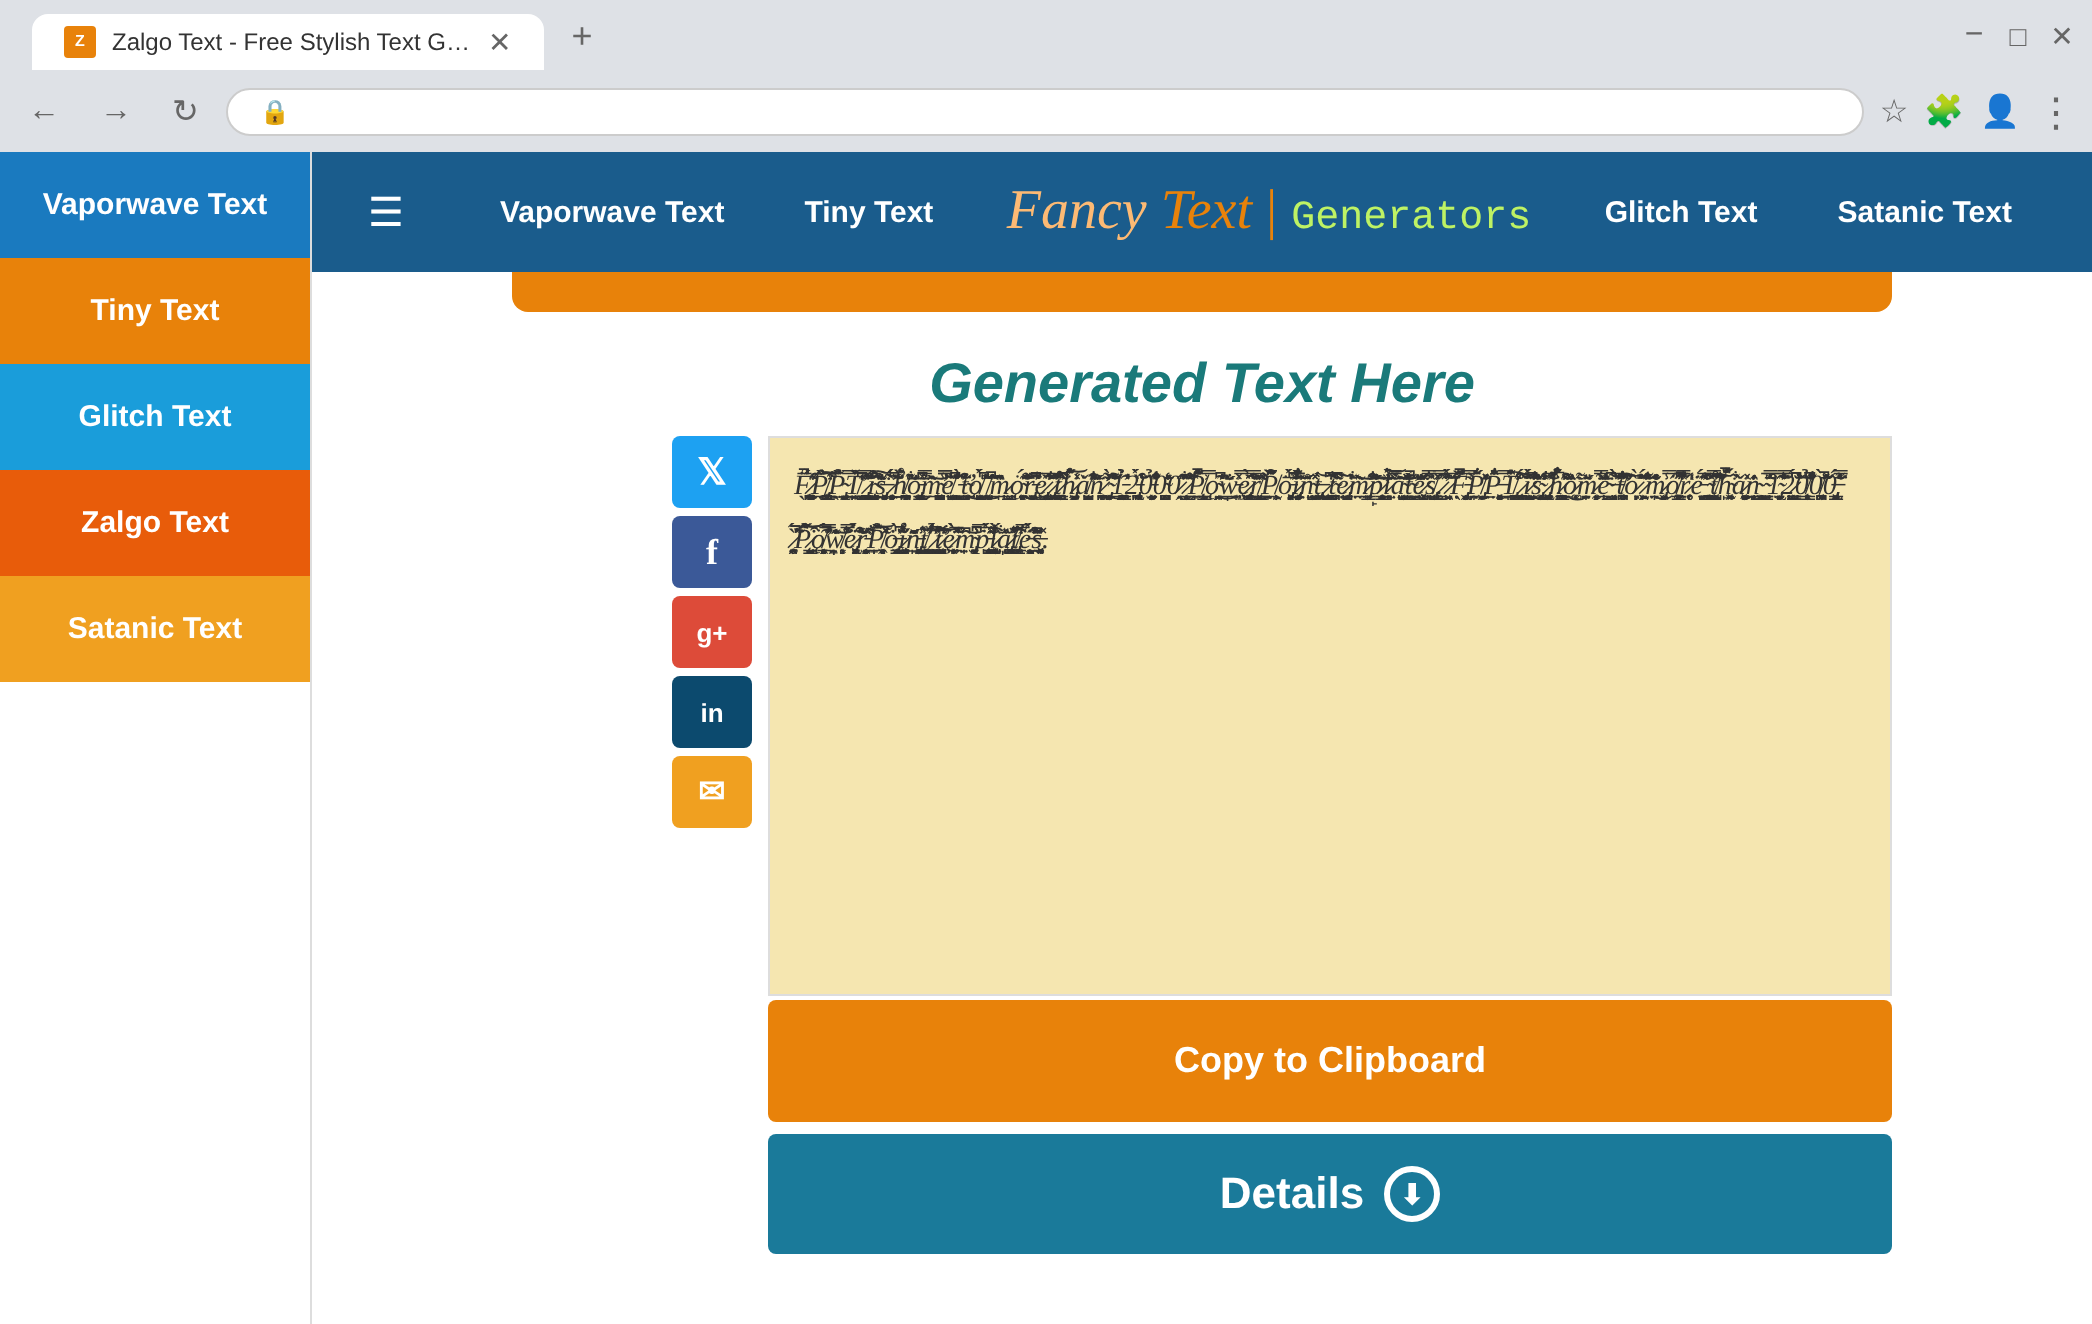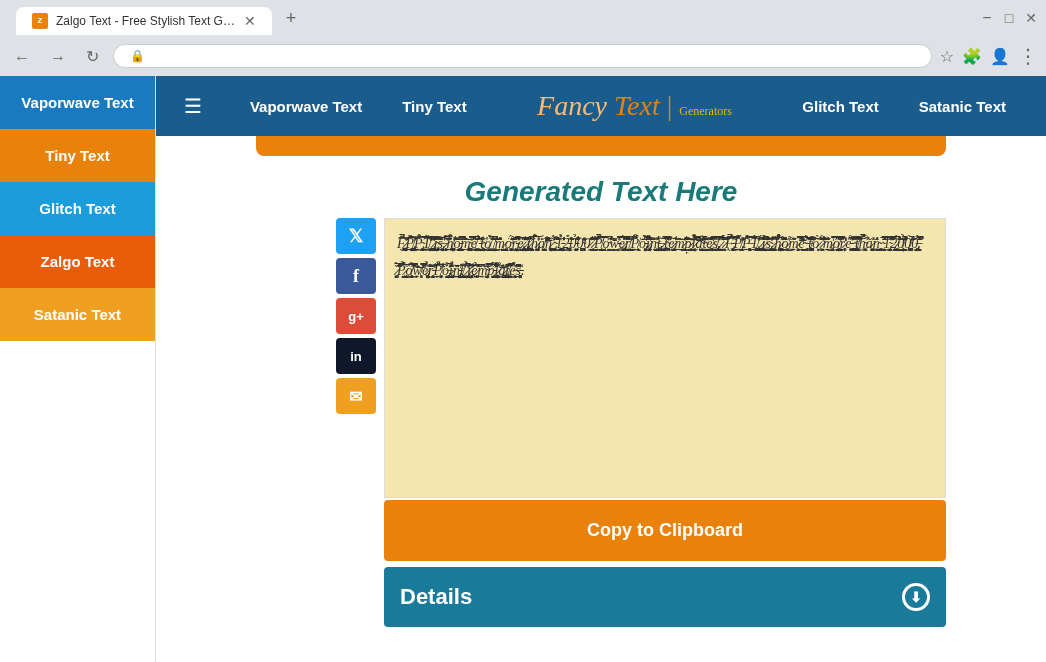--- a/index.html
+++ b/index.html
@@ -159,21 +159,21 @@
       text-decoration: none;
     }
     .nav-logo {
       flex: 1;
       text-align: center;
       font-size: 28px;
       font-family: Georgia, serif;
     }
     .logo-fancy { color: #fdba74; font-style: italic; }
     .logo-text { color: #e8820a; }
-    .logo-gen { color: #eab308; font-size: 12px; }
+    .logo-gen { color: #bef264; font-size: 20px; font-family: Liberation Mono, monospace; }
     .nav-right {
       display: flex; gap: 0;
     }
 
     
     .content-area {
       padding: 0;
     }
 
     
@@ -215,21 +215,21 @@
       align-items: center;
       justify-content: center;
       cursor: pointer;
       color: white;
       font-size: 16px;
       font-weight: bold;
     }
     .social-twitter { background: #1da1f2; }
     .social-facebook { background: #3b5998; }
     .social-google { background: #dd4b39; }
-    .social-linkedin { background: #0f172a; }
+    .social-linkedin { background: #0c4a6e; }
     .social-email { background: #f0a020; }
 
     .text-output-container {
       flex: 1;
     }
     .text-output {
       background: #f5e6b0;
       border: 1px solid #ddd;
       padding: 12px;
       min-height: 280px;
@@ -265,21 +265,21 @@
       color: white;
       text-align: center;
       padding: 16px;
       font-size: 22px;
       font-weight: bold;
       cursor: pointer;
       margin-top: 6px;
       border-radius: 4px;
       display: flex;
       align-items: center;
-      justify-content: space-between;
+      justify-content: center;
       gap: 10px;
     }
     .details-icon {
       display: inline-flex;
       align-items: center;
       justify-content: center;
       width: 28px;
       height: 28px;
       border: 3px solid white;
       border-radius: 50%;

